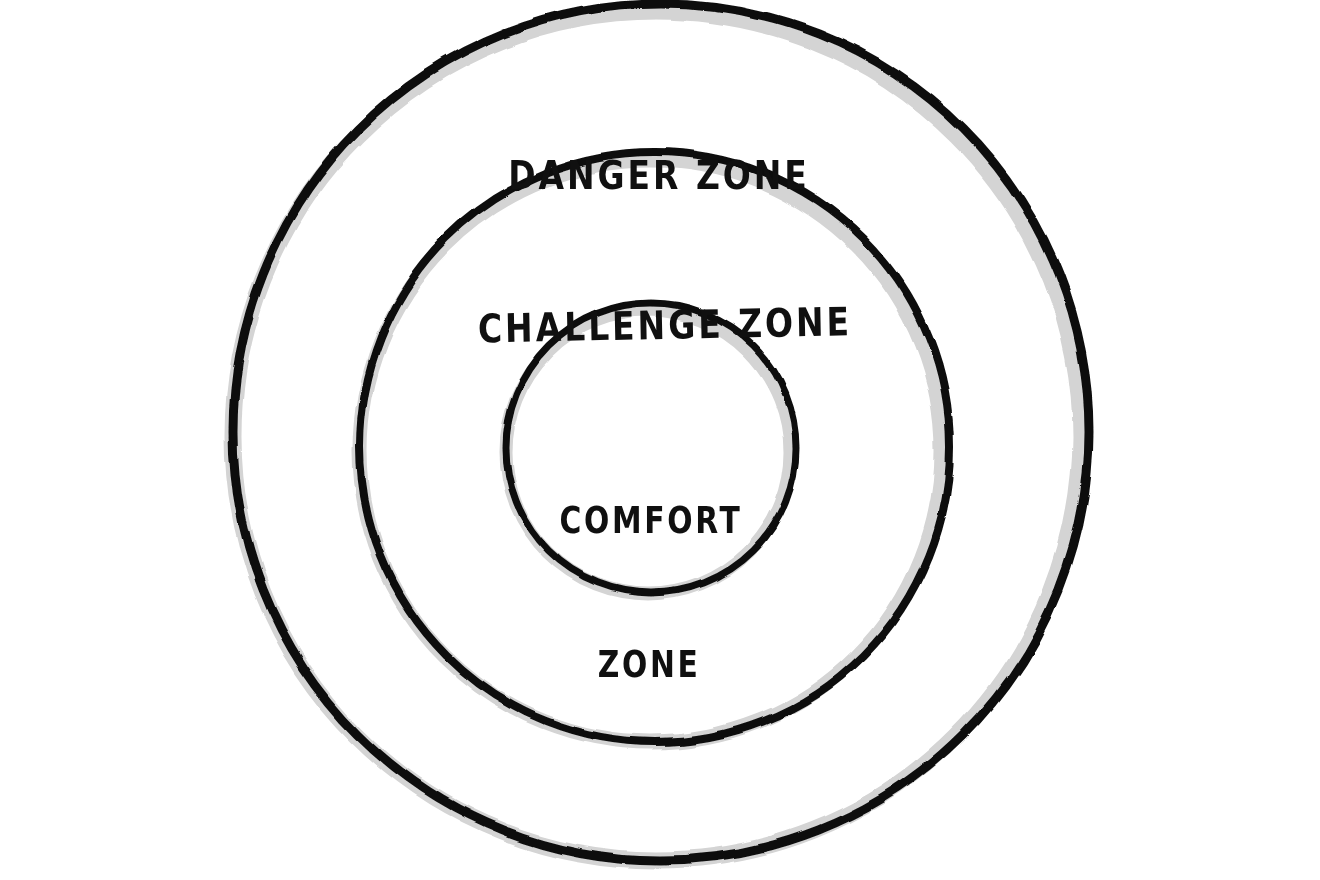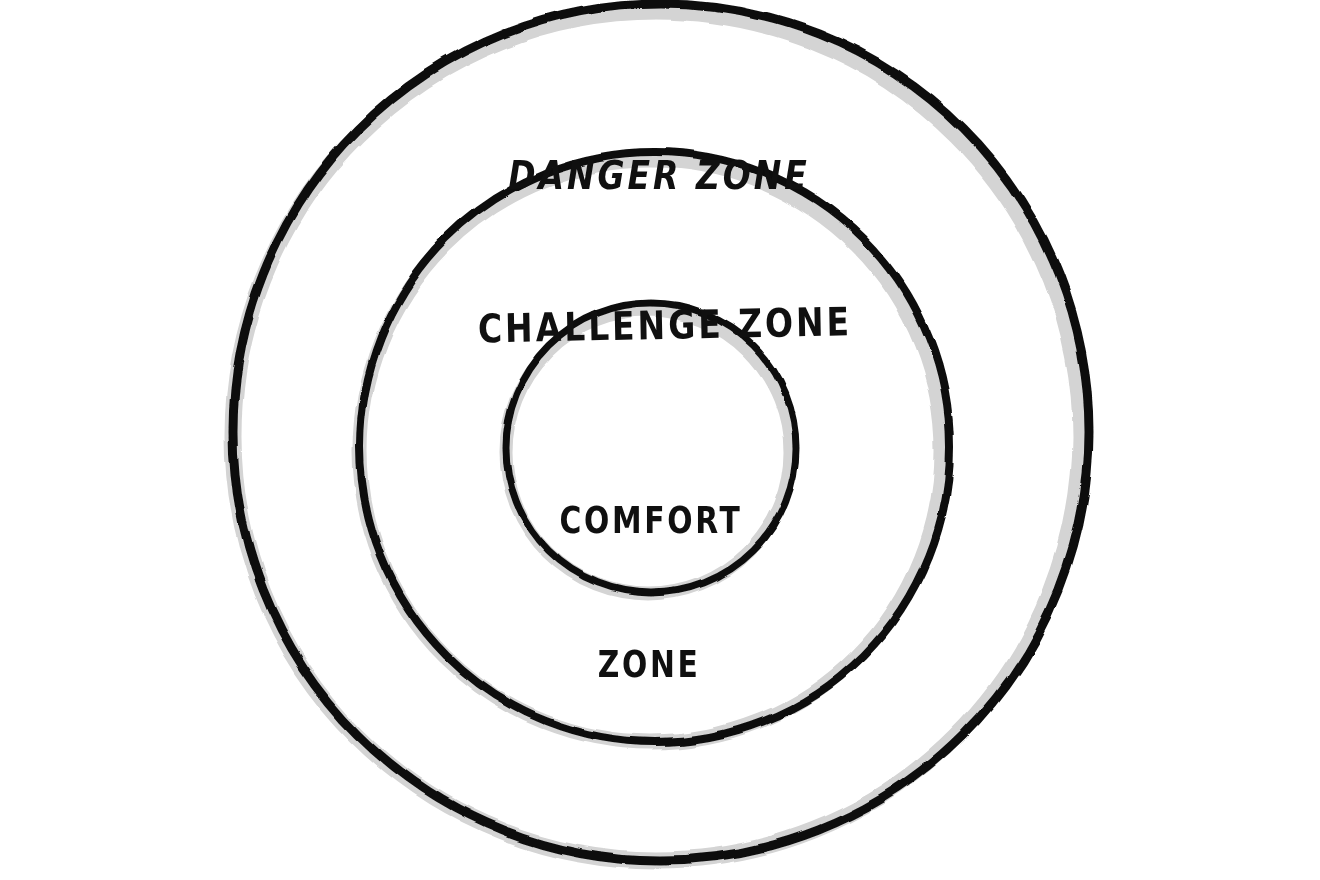--- a/index.html
+++ b/index.html
@@ -50,21 +50,20 @@
     transform-origin: 50% 50%;
   }
 
   
   #label-danger {
     left: 0;
     top: 84px;
     width: 1320px;
     font-size: 34px;
     transform: translateX(-1px);
-    font-style: italic;
   }
   #label-danger .line {
     transform: scaleY(1.16) scaleX(0.97);
   }
 
   #label-challenge {
     left: 0;
     top: 234px;
     width: 1320px;
     font-size: 34px;

